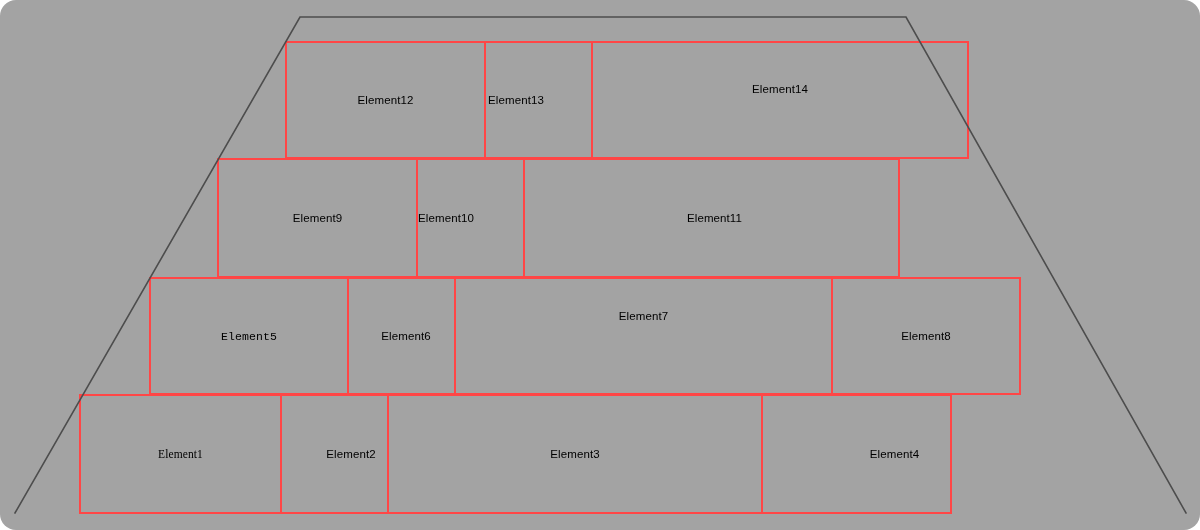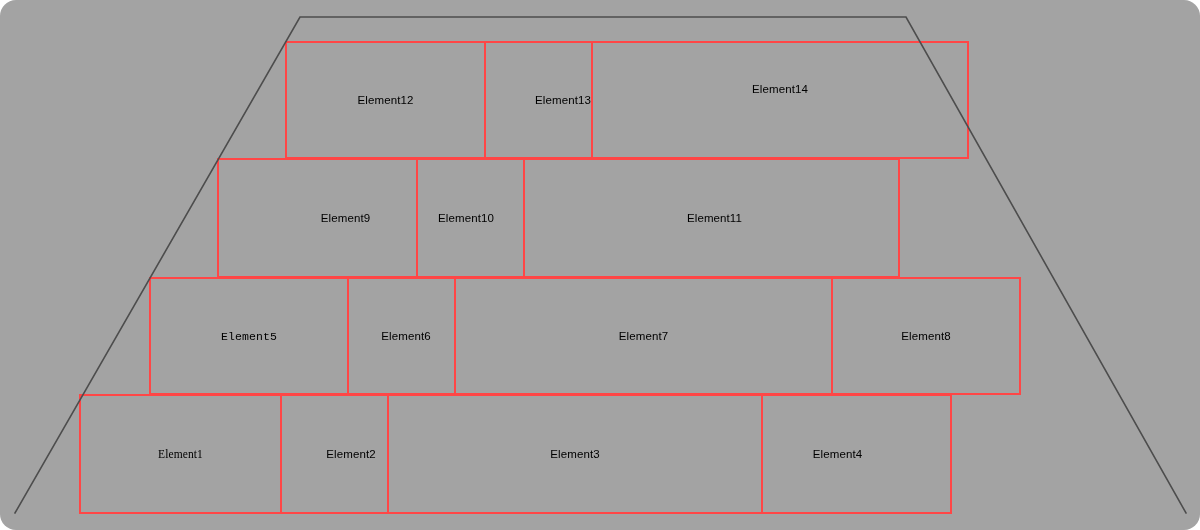--- a/index.html
+++ b/index.html
@@ -58,28 +58,28 @@
         <rect x="80" y="395" width="201" height="118" fill="none" stroke="#ff4646" stroke-width="2" shape-rendering="crispEdges"></rect>
         <rect x="281" y="395" width="107" height="118" fill="none" stroke="#ff4646" stroke-width="2" shape-rendering="crispEdges"></rect>
         <rect x="388" y="395" width="374" height="118" fill="none" stroke="#ff4646" stroke-width="2" shape-rendering="crispEdges"></rect>
         <rect x="762" y="395" width="189" height="118" fill="none" stroke="#ff4646" stroke-width="2" shape-rendering="crispEdges"></rect>
       </g>
     <polyline id="boundary-outline" fill="none" stroke="#4d4d4d" stroke-width="1.6" stroke-linejoin="miter" stroke-linecap="square" points="15,513 300,17 906,17 1186,513"></polyline>
   </svg>
 
   <div id="labels-layer">
       <div class="element-label" style="left: 385.5px; top: 100px; color: rgb(0, 0, 0);">Element12</div>
-      <div class="element-label" style="left: 563px; top: 100px; color: rgb(0, 0, 0); text-align: right;">Element13</div>
+      <div class="element-label" style="left: 516px; top: 100px; color: rgb(0, 0, 0); text-align: right;">Element13</div>
       <div class="element-label" style="left: 780px; top: 89px; color: rgb(0, 0, 0);">Element14</div>
-      <div class="element-label" style="left: 317.5px; top: 218px; color: rgb(0, 0, 0); margin-left: 28px;">Element9</div>
-      <div class="element-label" style="left: 466px; top: 218px; color: rgb(0, 0, 0);">Element10</div>
+      <div class="element-label" style="left: 317.5px; top: 218px; color: rgb(0, 0, 0);">Element9</div>
+      <div class="element-label" style="left: 446px; top: 218px; color: rgb(0, 0, 0);">Element10</div>
       <div class="element-label" style="left: 711.5px; top: 218px; color: rgb(0, 0, 0); padding-left: 6px;">Element11</div>
       <div class="element-label" style="left: 249px; top: 336px; color: rgb(0, 0, 0); font-family: Liberation Mono, monospace;">Element5</div>
       <div class="element-label" style="left: 406px; top: 336px; color: rgb(0, 0, 0);">Element6</div>
-      <div class="element-label" style="left: 643.5px; top: 336px; color: rgb(0, 0, 0);">Element7</div>
+      <div class="element-label" style="left: 643.5px; top: 316px; color: rgb(0, 0, 0);">Element7</div>
       <div class="element-label" style="left: 926px; top: 336px; color: rgb(0, 0, 0);">Element8</div>
       <div class="element-label" style="left: 180.5px; top: 454px; color: rgb(0, 0, 0); font-family: Liberation Serif, serif;">Element1</div>
       <div class="element-label" style="left: 334.5px; top: 454px; color: rgb(0, 0, 0); padding-left: 33px;">Element2</div>
       <div class="element-label" style="left: 575px; top: 454px; color: rgb(0, 0, 0);">Element3</div>
-      <div class="element-label" style="left: 827px; top: 454px; color: rgb(0, 0, 0); padding-left: 21px;">Element4</div>
+      <div class="element-label" style="left: 884px; top: 454px; color: rgb(0, 0, 0); padding-left: 21px;">Element4</div>
     </div>
 
 </div>
 
 </body></html>

